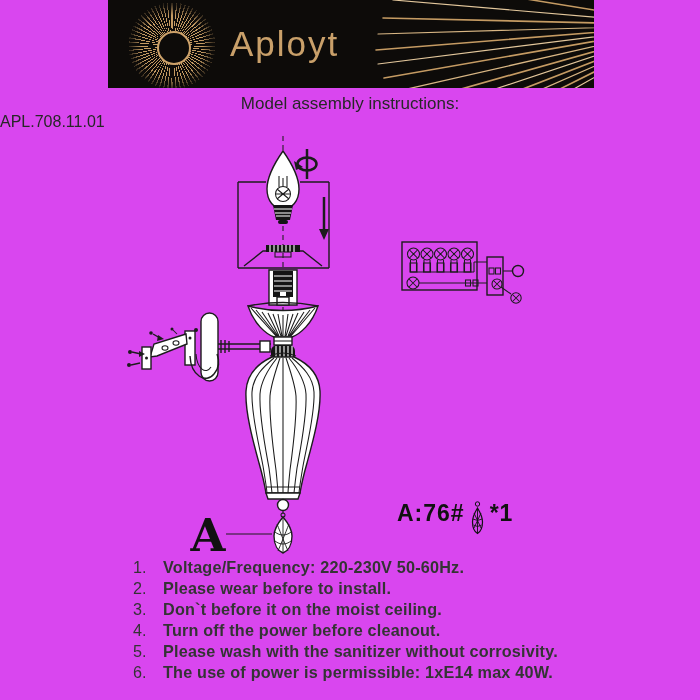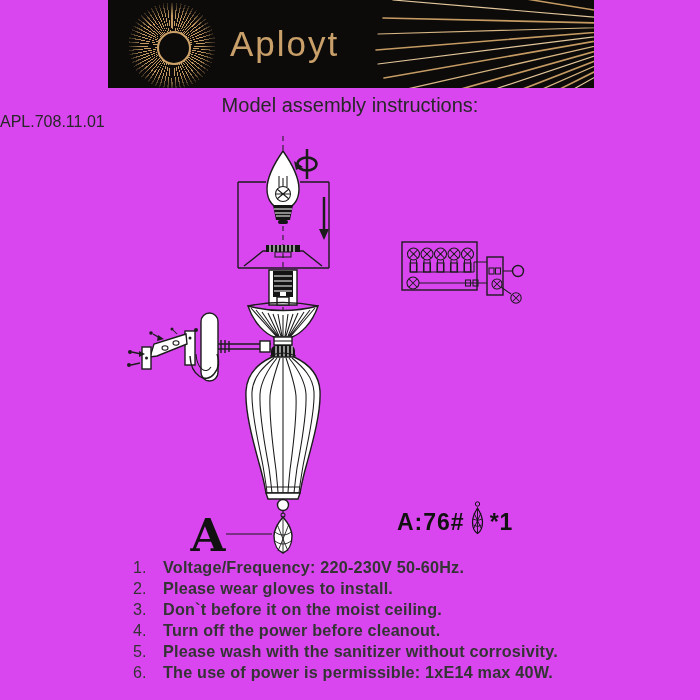--- a/index.html
+++ b/index.html
@@ -15,36 +15,36 @@
   .sunburst::before { content:""; position:absolute; inset:0; border-radius:50%;
               background:radial-gradient(circle, rgba(13,11,9,0) 0%, rgba(13,11,9,0) 50%, #0d0b09 74%); }
   .sunburst::after { content:""; position:absolute; left:28px; top:28px; width:30px; height:30px;
               background:#0d0b09; border:2px solid #cda26a; border-radius:50%; }
   .brand { position:absolute; left:122px; top:24px; color:#c9a06a; font-size:35px;
            font-weight:300; letter-spacing:2px; }
   .rays-svg { position:absolute; right:0; top:0; width:486px; height:88px; }
 
   
   .title-line1 { position:absolute; left:0; top:94px; width:700px; text-align:center;
-                 font-size:20px; color:#272727; }
+                 font-size:17px; color:#272727; }
   .title-line2 { position:absolute; left:0; top:113px; width:700px; 
                  font-size:16px; color:#272727; }
 
   
   .diagram-svg { position:absolute; left:0; top:0; width:700px; height:700px; }
   .ln  { stroke:#1c1c1c; fill:none; stroke-width:1.4; }
   .lnw { stroke:#fff; fill:none; stroke-width:1.1; }
   .fillw { fill:#fff; stroke:#1c1c1c; stroke-width:1.4; }
   .filld { fill:#141414; stroke:none; }
   .thin { stroke:#1c1c1c; fill:none; stroke-width:1.05; }
   .thick { stroke:#1c1c1c; fill:none; stroke-width:2.5; }
   .ptr-a { font-family:"DejaVu Serif", serif; font-size:45px; font-weight:600; fill:#111; }
 
   
-  .part-label { position:absolute; left:397px; top:500px; display:flex; align-items:flex-end;
+  .part-label { position:absolute; left:397px; top:500px; display:flex; align-items:flex-start;
                 gap:5px; font-size:23px; font-weight:bold; color:#111; letter-spacing:1px; }
 
   
   .instructions { position:absolute; left:133px; top:557px; width:470px;
                   font-size:16.2px; color:#343434; }
   .instr-row { display:flex; line-height:21px; }
   .instr-num { width:30px; flex:0 0 30px; }
   .instr-text { flex:1; letter-spacing:0.2px;font-weight:bold; }
 </style>
 </head>
@@ -241,21 +241,21 @@
     <span>*1</span>
   </div>
 
   <div class="instructions">
     <div class="instr-row">
       <span class="instr-num">1.</span>
       <span class="instr-text">Voltage/Frequency: 220-230V 50-60Hz.</span>
     </div>
     <div class="instr-row">
       <span class="instr-num">2.</span>
-      <span class="instr-text">Please wear gloves to install.</span>
+      <span class="instr-text">Please wear before to install.</span>
     </div>
     <div class="instr-row">
       <span class="instr-num">3.</span>
       <span class="instr-text">Don`t before it on the moist ceiling.</span>
     </div>
     <div class="instr-row">
       <span class="instr-num">4.</span>
       <span class="instr-text">Turn off the power before cleanout.</span>
     </div>
     <div class="instr-row">

